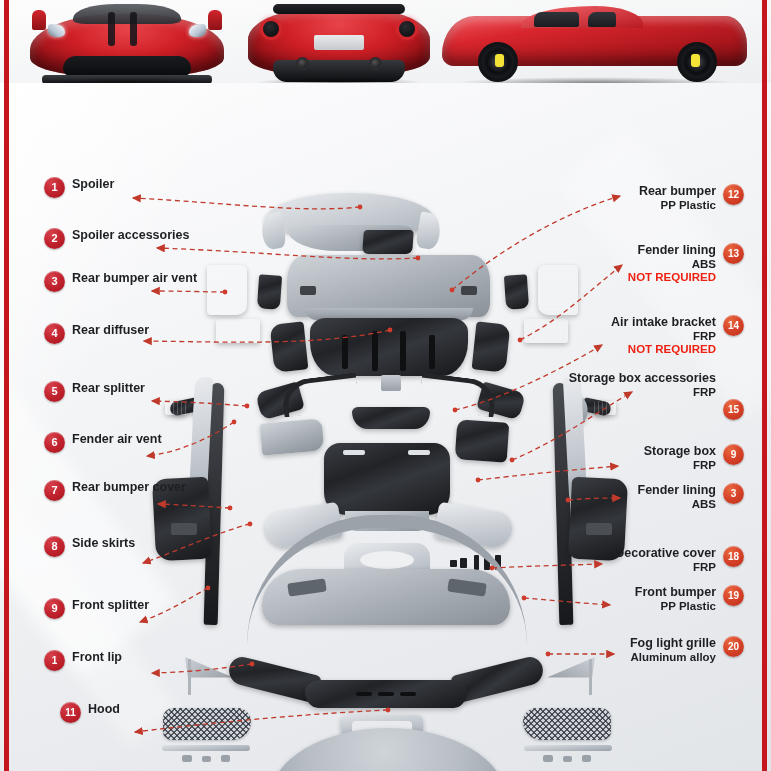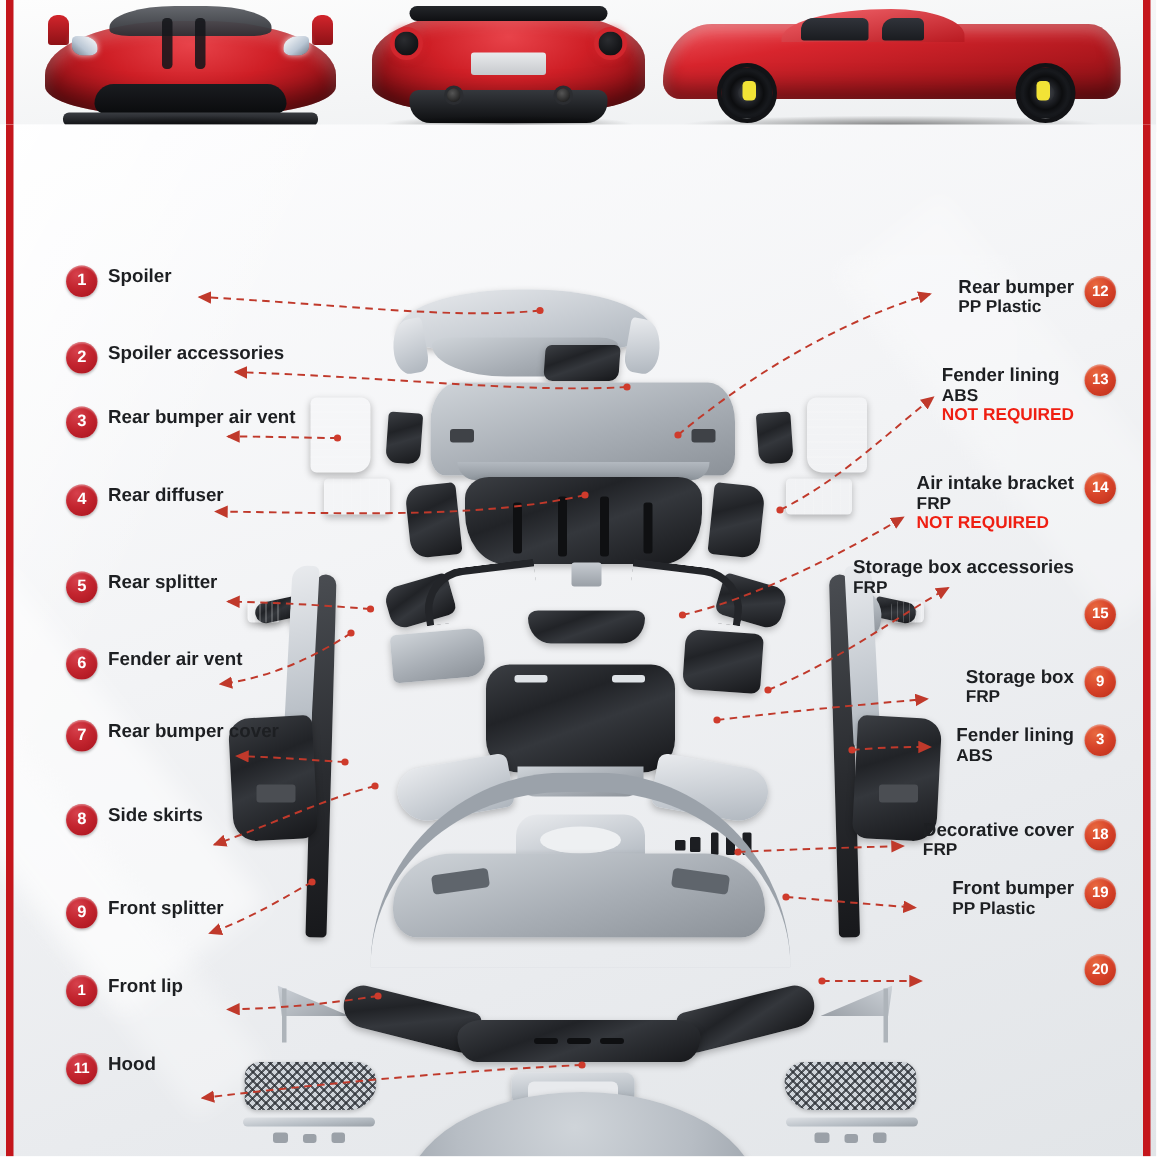--- a/index.html
+++ b/index.html
@@ -183,21 +183,21 @@
     color: #ffffff; font-size: 11px; font-weight: bold;
     font-family: "Liberation Sans", sans-serif;
     box-shadow: 0 1px 2px rgba(0,0,0,.3), inset 0 1px 1px rgba(255,255,255,.35);
     line-height: 1;
   }
   .badge.crimson { background: radial-gradient(circle at 35% 28%, #d6414c 0%, #c3252f 45%, #a7121c 100%); }
   .badge.orange  { background: radial-gradient(circle at 35% 28%, #e8693f 0%, #d8442a 45%, #bc2d19 100%); }
 
   .ctext { font-family: "Liberation Sans", sans-serif; line-height: 1.18; }
   .callout.left  .ctext { margin-left: 7px; text-align: center; }
-  .callout.right .ctext { margin-right: 7px; }
+  .callout.right .ctext { margin-right: 7px; text-align: right; }
 
   .cname { font-size: 12.5px; font-weight: bold; color: #1d1f22; white-space: nowrap; }
   .cmat  { font-size: 11.5px; font-weight: bold; color: #1d1f22; white-space: nowrap; }
   .cnote { font-size: 11.5px; font-weight: bold; color: #ef1f12; white-space: nowrap; }
 
   
   #leaders { position: absolute; left: 0; top: 0; width: 771px; height: 771px; pointer-events: none; }
 
   
   .part { position: absolute; }
@@ -517,21 +517,21 @@
     <div class="ctext">
       <div class="cname">Front splitter</div>
     </div>
   </div>
   <div class="callout left" style="left:44px;top:650px;">
     <div class="badge crimson" style="font-size:10px;">1</div>
     <div class="ctext">
       <div class="cname">Front lip</div>
     </div>
   </div>
-  <div class="callout left" style="left:44px;top:702px;">
+  <div class="callout left" style="left:60px;top:702px;">
     <div class="badge crimson" style="font-size:10px;">11</div>
     <div class="ctext">
       <div class="cname">Hood</div>
     </div>
   </div>
 
   <div class="callout right" style="right:27px;top:184px;">
     <div class="ctext">
       <div class="cname">Rear bumper</div>
       <div class="cmat">PP Plastic</div>
@@ -591,16 +591,20 @@
 
   <div class="callout right" style="right:27px;top:585px;">
     <div class="ctext">
       <div class="cname">Front bumper</div>
       <div class="cmat">PP Plastic</div>
     </div>
     <div class="badge orange" style="font-size:10px;">19</div>
   </div>
 
   <div class="callout right" style="right:27px;top:636px;">
+    <div class="ctext">
+      <div class="cname">Fog light grille</div>
+      <div class="cmat">Aluminum alloy</div>
+    </div>
     <div class="badge orange" style="font-size:10px;">20</div>
   </div>
 
 </div>
 
 </body></html>

